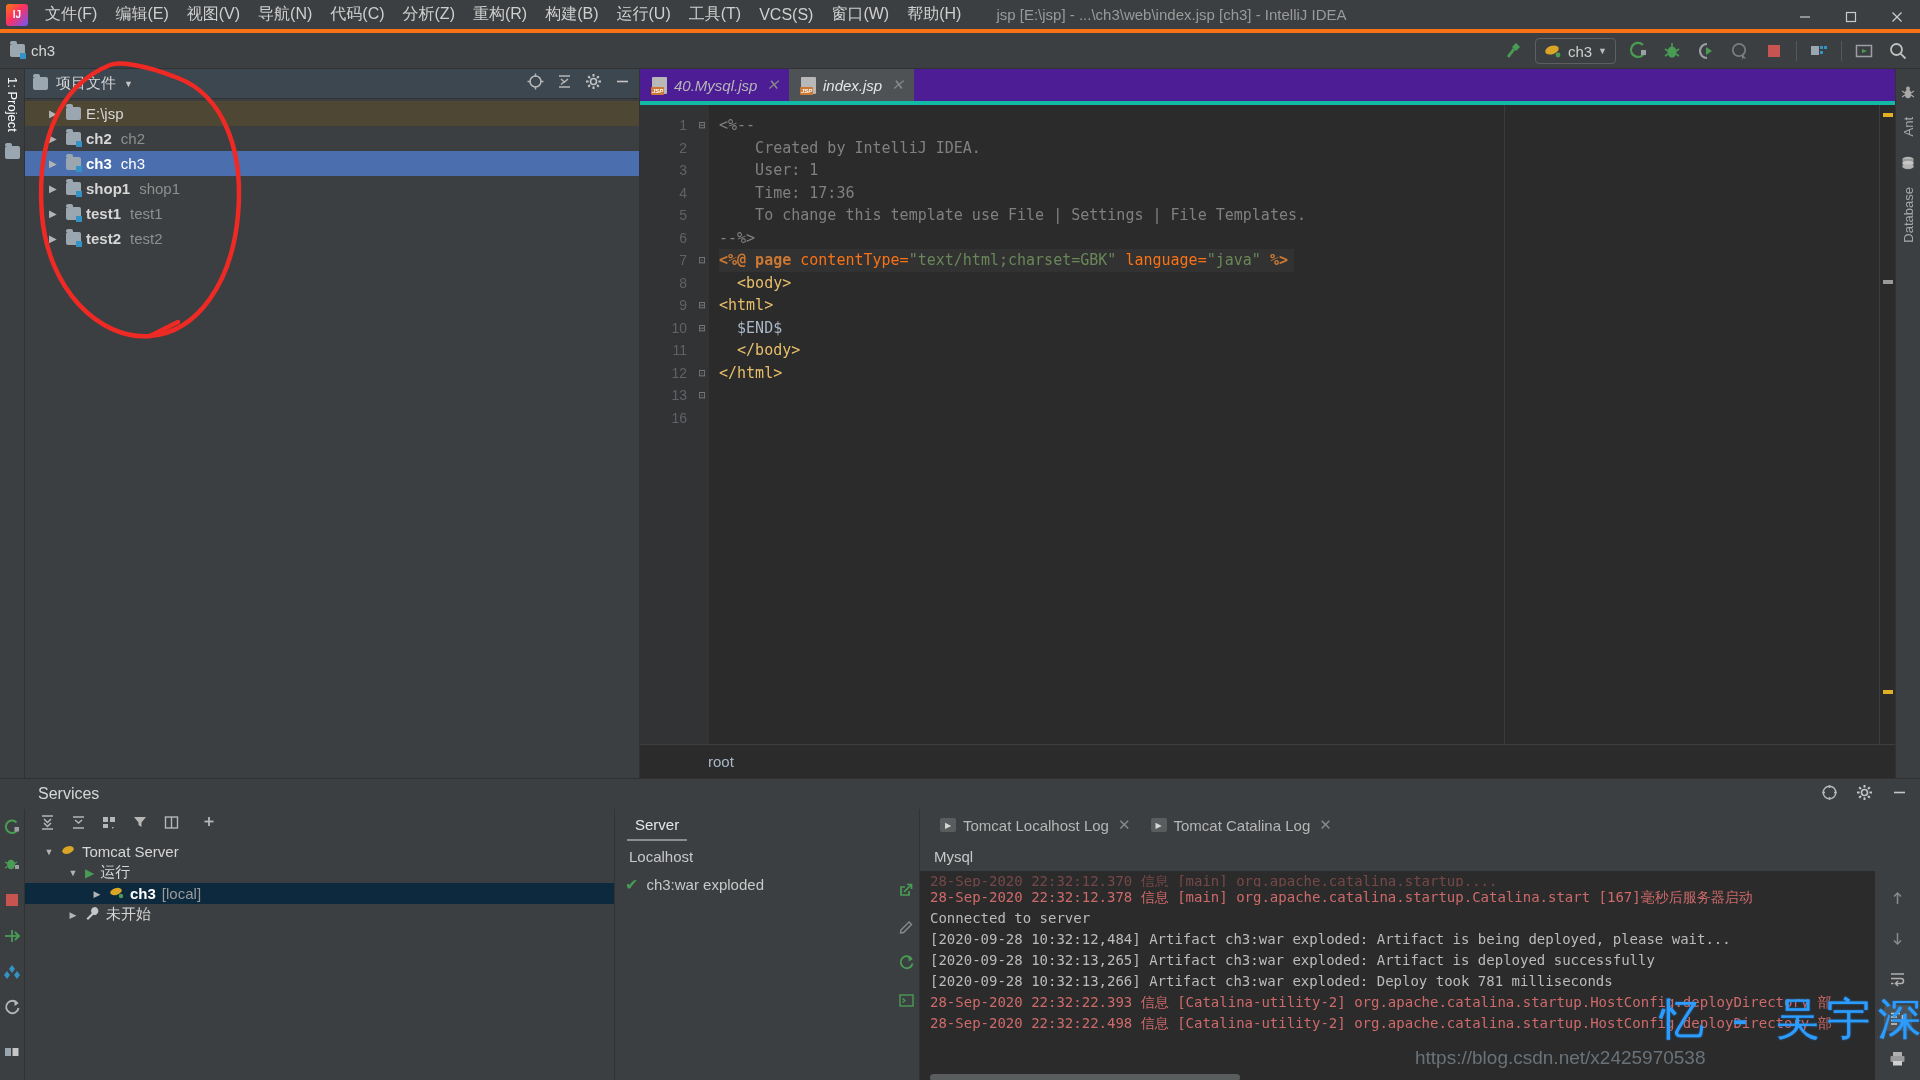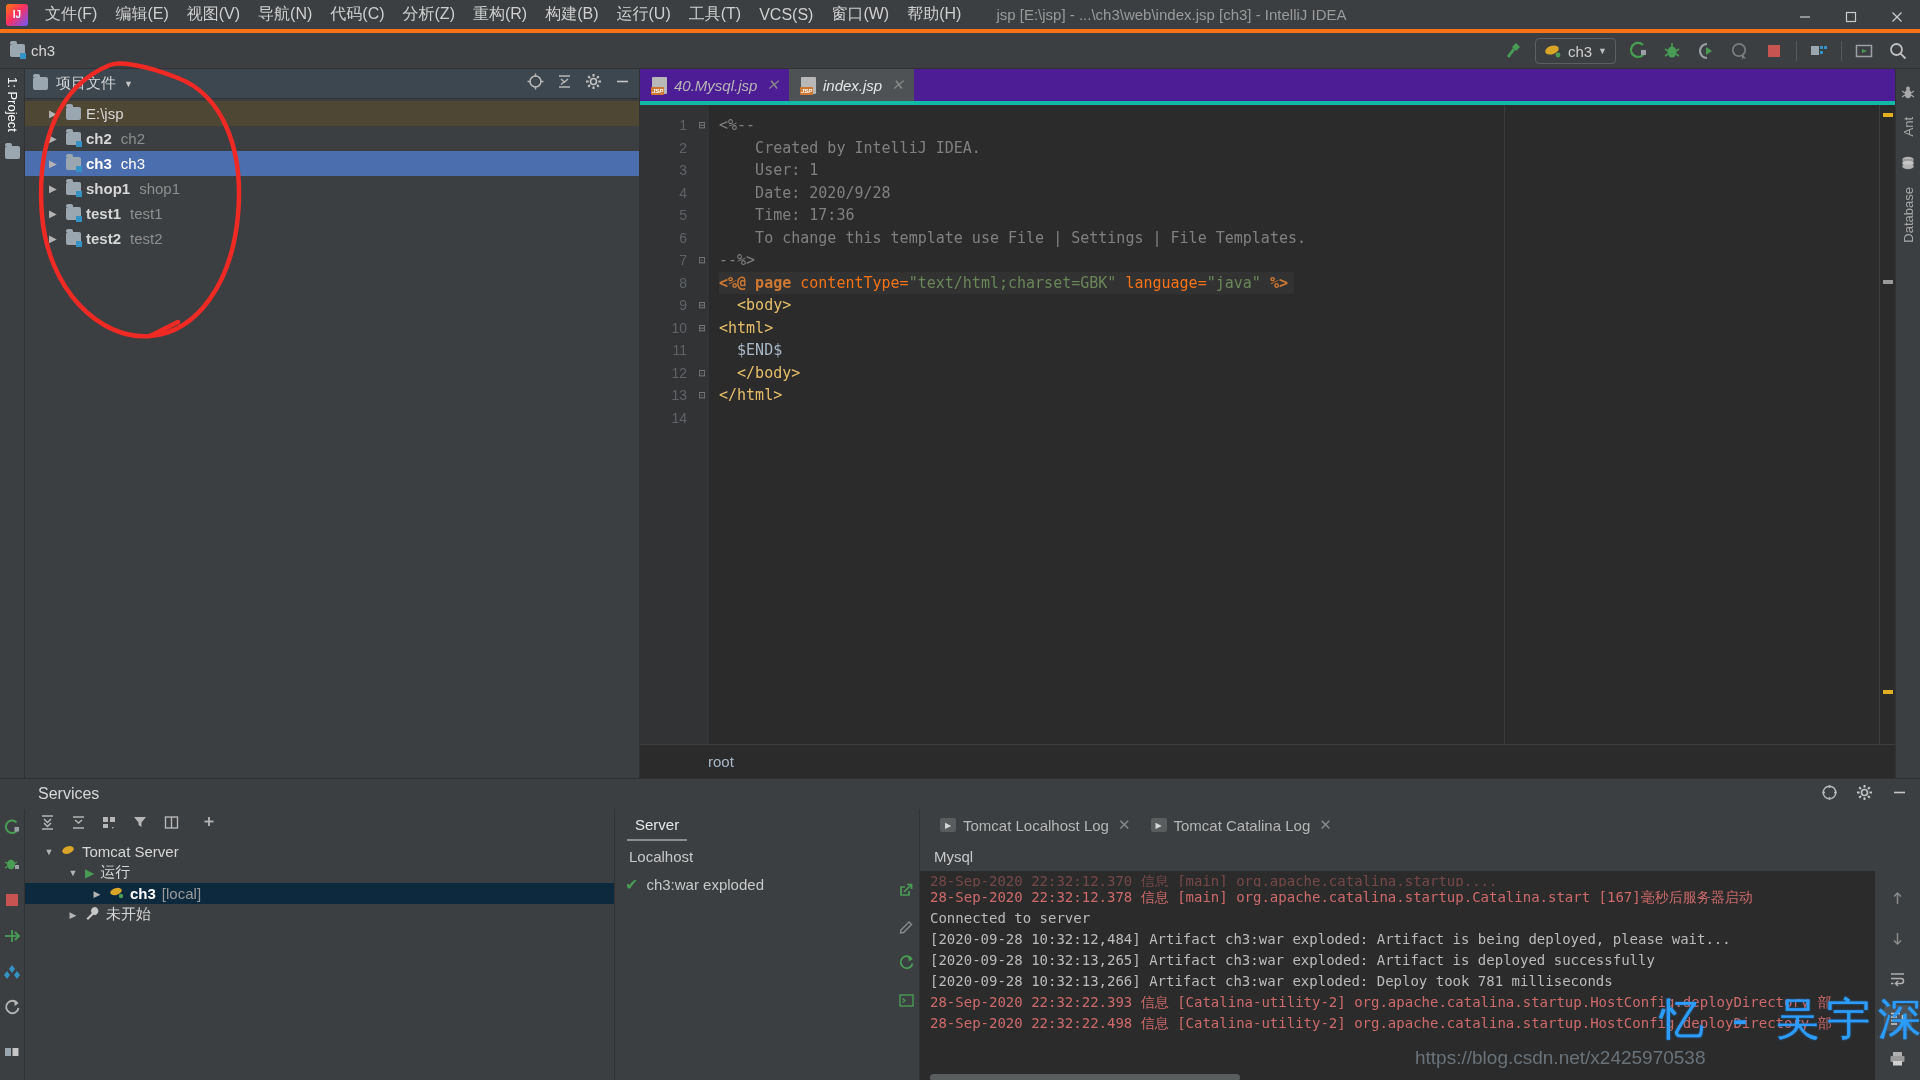--- a/index.html
+++ b/index.html
@@ -424,21 +424,21 @@
         <div class="lnum">4</div>
         <div class="lnum">5</div>
         <div class="lnum">6</div>
         <div class="lnum">7</div>
         <div class="lnum">8</div>
         <div class="lnum">9</div>
         <div class="lnum">10</div>
         <div class="lnum">11</div>
         <div class="lnum">12</div>
         <div class="lnum">13</div>
-        <div class="lnum">14</div>
+        <div class="lnum">16</div>
       </div>
       <div id="fold">
         <div class="fold-mark">⊟</div>
         <div class="fold-mark"></div>
         <div class="fold-mark"></div>
         <div class="fold-mark"></div>
         <div class="fold-mark"></div>
         <div class="fold-mark"></div>
         <div class="fold-mark">⊡</div>
         <div class="fold-mark"></div>
@@ -446,21 +446,20 @@
         <div class="fold-mark">⊟</div>
         <div class="fold-mark"></div>
         <div class="fold-mark">⊡</div>
         <div class="fold-mark">⊡</div>
         <div class="fold-mark"></div>
       </div>
       <div id="code" class="mono">
         <div class="cline"><span class="c-comment">&lt;%--</span></div>
         <div class="cline"><span class="c-comment">    Created by IntelliJ IDEA.</span></div>
         <div class="cline"><span class="c-comment">    User: 1</span></div>
-        <div class="cline"><span class="c-comment">    Date: 2020/9/28</span></div>
         <div class="cline"><span class="c-comment">    Time: 17:36</span></div>
         <div class="cline"><span class="c-comment">    To change this template use File | Settings | File Templates.</span></div>
         <div class="cline"><span class="c-comment">--%&gt;</span></div>
         <div class="cline"><span class="hl-line"><span class="c-kw">&lt;%@ page</span><span class="c-attr"> contentType=</span><span class="c-str">"text/html;charset=GBK"</span><span class="c-attr"> language=</span><span class="c-str">"java"</span><span class="c-kw"> %&gt;</span></span></div>
         <div class="cline"><span class="c-tag">  &lt;body&gt;</span></div>
         <div class="cline"><span class="c-tag">&lt;html&gt;</span></div>
         <div class="cline"><span class="c-plain">  $END$</span></div>
         <div class="cline"><span class="c-tag">  &lt;/body&gt;</span></div>
         <div class="cline"><span class="c-tag">&lt;/html&gt;</span></div>
         <div class="cline"><span class="c-plain"></span></div>

